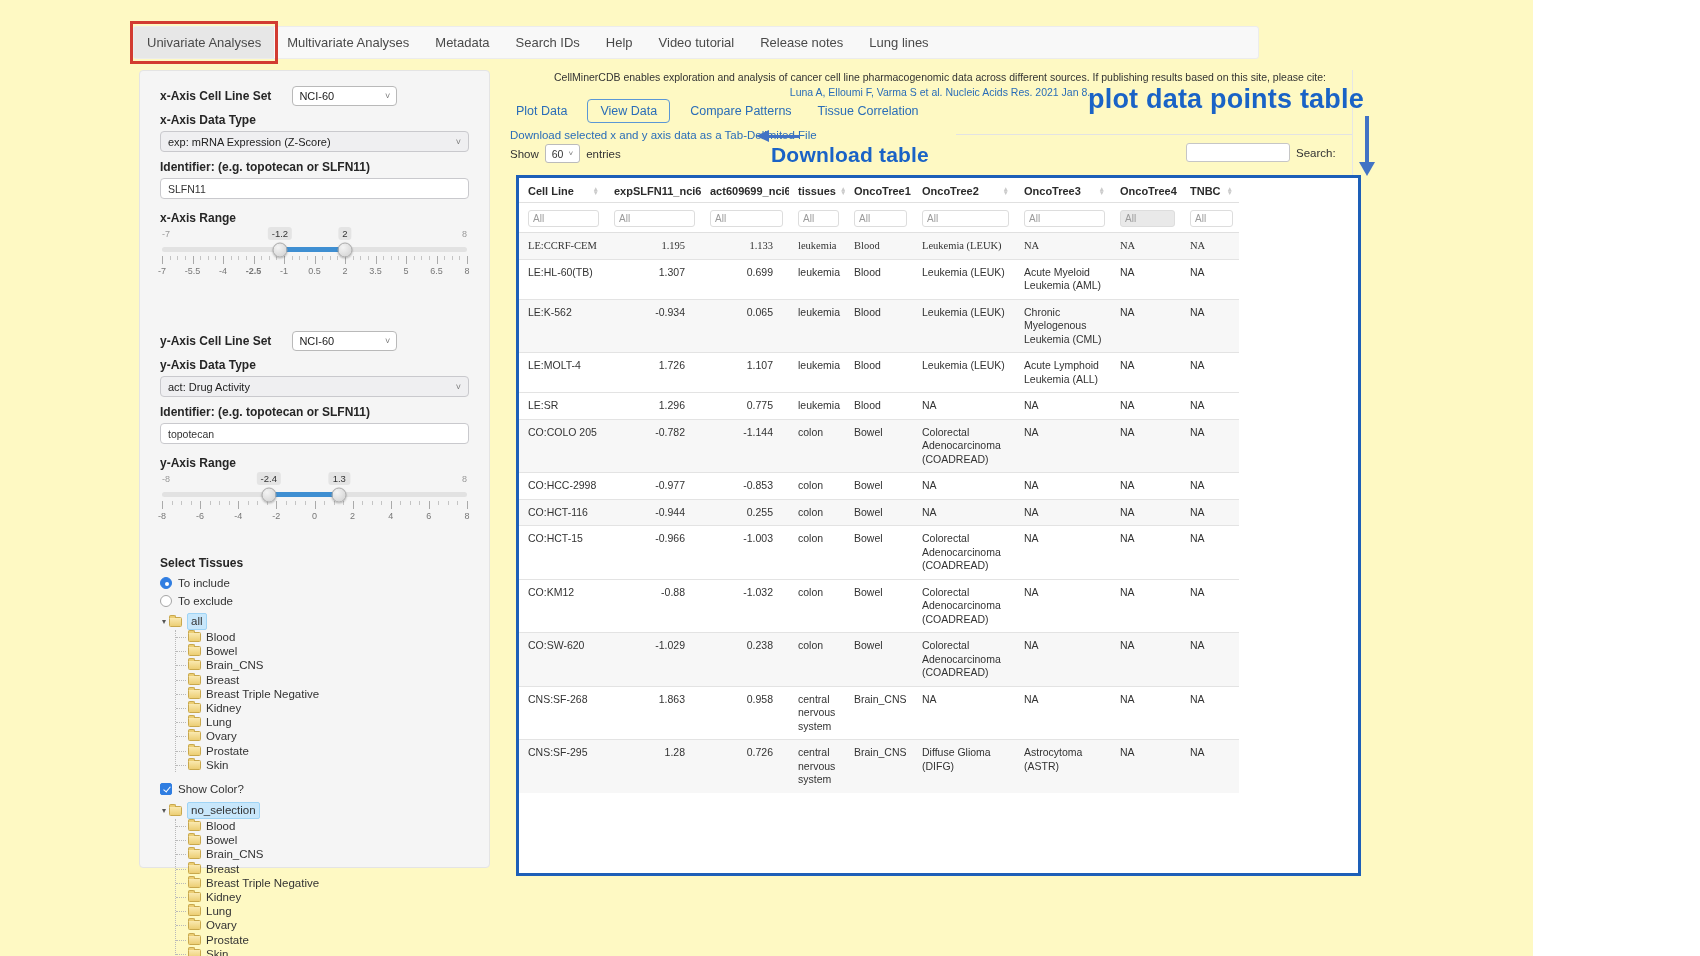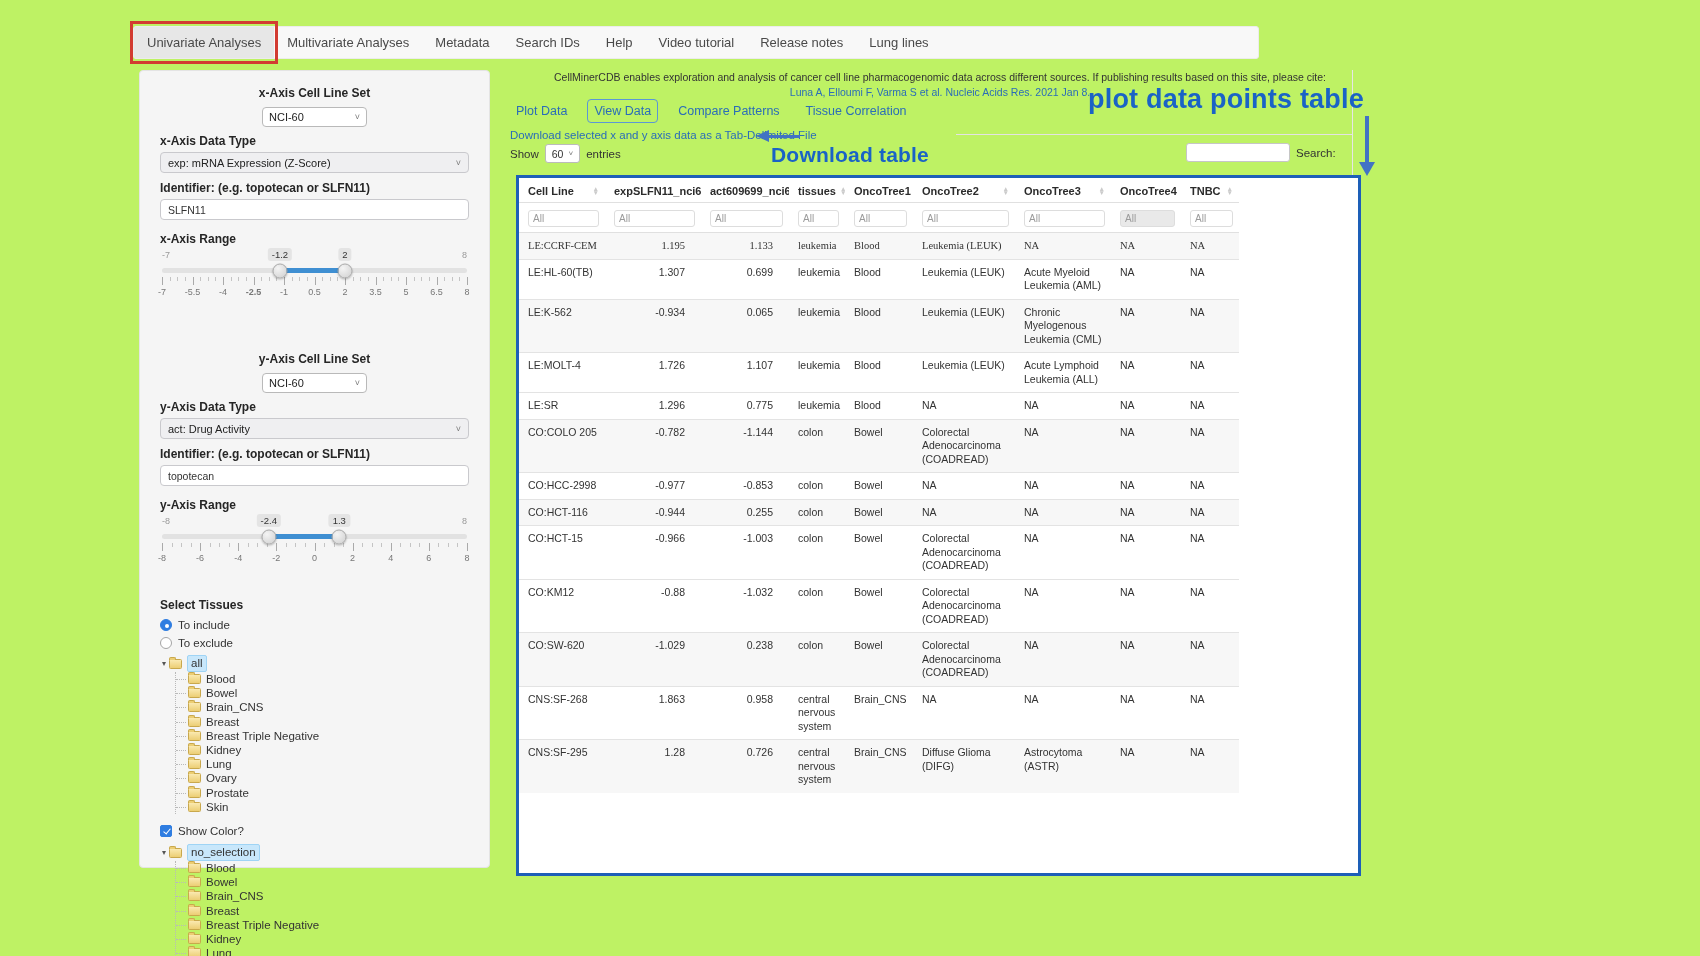--- a/index.html
+++ b/index.html
@@ -1,36 +1,36 @@
 <!DOCTYPE html>
 <html style="--link: #2a6db8; --ann: #1a63c6; --arrow: #4273c4; --boxblue: #1d5fb8; --navred: #d23b31; --sliderbar: #3f8fd2; --treehl: #c8e7fb; --radio: #2f7de1;"><head>
 <meta charset="utf-8">
 <style>
   :root{
     --link:#2a6db8; --ann:#1a63c6; --arrow:#4273c4; --boxblue:#1d5fb8;
     --navred:#d23b31; --sliderbar:#3f8fd2; --treehl:#c8e7fb; --radio:#2f7de1;
   }
   *{box-sizing:border-box; margin:0; padding:0;}
   body{background:#fff; font-family:"Liberation Sans", sans-serif; color:#333;}
-  #stage{position:relative; width:1700px; height:956px; background:#bef264; overflow:hidden;}
+  #stage{position:relative; width:1533px; height:956px; background:#fef9c3; overflow:hidden;}
 
   
   .navbar{position:absolute; left:133px; top:26px; width:1126px; height:33px;
     background:#f8f8f8; border:1px solid #ececec; border-radius:3px; display:flex; align-items:stretch;}
   .nav-item{position:relative; display:flex; align-items:center; padding:0 13px;
     font-size:13px; color:#4a4a4a; cursor:pointer; white-space:nowrap;}
   .nav-item.active{background:#e7e7e7; font-weight:400;}
   .red-box{position:absolute; left:-4px; top:-6px; right:-4px; bottom:-6px;
     border:3px solid var(--navred); pointer-events:none; z-index:5;}
 
   
   .side{position:absolute; left:139px; top:70px; width:351px; height:798px;
     background:#f5f5f5; border:1px solid #e4e4e4; border-radius:4px; padding:15px 20px; font-size:11.5px;}
   .side-label{font-weight:bold; font-size:12px; color:#262626;}
-  .inline-row{display:flex; align-items:center; gap:7px; margin-bottom:7px;flex-direction:column;}
+  .inline-row{display:flex; align-items:center; gap:21px; margin-bottom:7px;}
   .mini-select{display:flex; align-items:center; justify-content:space-between;
     width:105px; height:20px; background:#fff; border:1px solid #b9b9b9; border-radius:4px;
     padding:0 6px; font-size:11px; color:#222;}
   .mini-select .chev{color:#777; font-size:9px;}
   .wide-select{display:flex; align-items:center; justify-content:space-between; width:100%; height:21px;
     background:#efeff1; border:1px solid #c9c9cd; border-radius:4px; padding:0 7px; font-size:11px; color:#222;
     margin:4px 0 8px;}
   .wide-select .chev{color:#777; font-size:9px;}
   .text-input{width:100%; height:21px; border:1px solid #c9c9cd; border-radius:4px; background:#fff;
     padding:0 7px; font-size:10.5px; color:#333; margin:4px 0 10px;}
@@ -77,21 +77,21 @@
     background:#ecce74; border:1px solid #c9a84c; border-bottom:none; border-radius:2px 2px 0 0;}
   .t-hl{background:var(--treehl); border:1px solid #9fd4f5; border-radius:2px; padding:0 3px;}
   .show-color{margin:11px 0 7px;}
 
   
   .citation{position:absolute; left:520px; top:71px; width:840px; text-align:center; font-size:10.5px; color:#333;}
   .citation .cit-link{color:var(--link); margin-top:3px; cursor:pointer;}
   .tabs{position:absolute; left:510px; top:99px; display:flex; align-items:center; gap:14px;
     font-size:12.5px; color:var(--link);}
   .tab{padding:4px 6px; cursor:pointer; white-space:nowrap;}
-  .tab.active{border:1px solid #5b97d5; border-radius:4px; padding:4px 6px;}
+  .tab.active{border:1px solid #5b97d5; border-radius:4px; padding:4px 12px;}
   .dl-link{position:absolute; left:510px; top:129px; font-size:11.5px; color:var(--link); cursor:pointer;}
   .show-entries{position:absolute; left:510px; top:144px; display:flex; align-items:center; gap:6px;
     font-size:11.5px; color:#333;}
   .entries-select{display:flex; align-items:center; gap:5px; height:19px; padding:0 6px;
     border:1px solid #bbb; border-radius:3px; background:#fff; font-size:10.5px; color:#333; cursor:pointer;}
   .entries-select .chev{font-size:8px; color:#777;}
   .search-input{position:absolute; left:1186px; top:143px; width:104px; height:19px;
     border:1px solid #c6c6c6; border-radius:3px; background:#fff; padding:0 5px; font-size:11px;}
   .search-label{position:absolute; left:1296px; top:147px; font-size:11.5px; color:#333;}
   .hline{position:absolute; left:956px; top:134px; width:396px; height:1px; background:#e3e3e3;}

